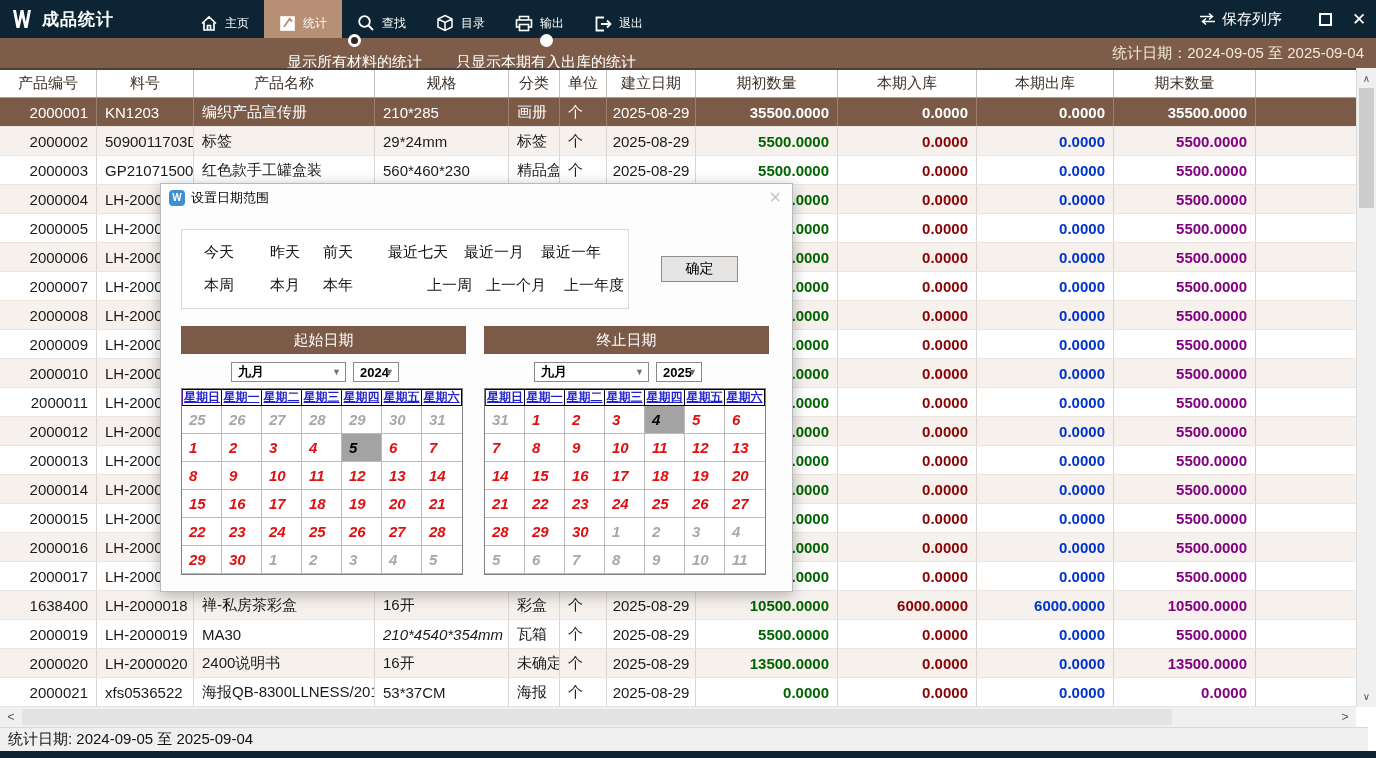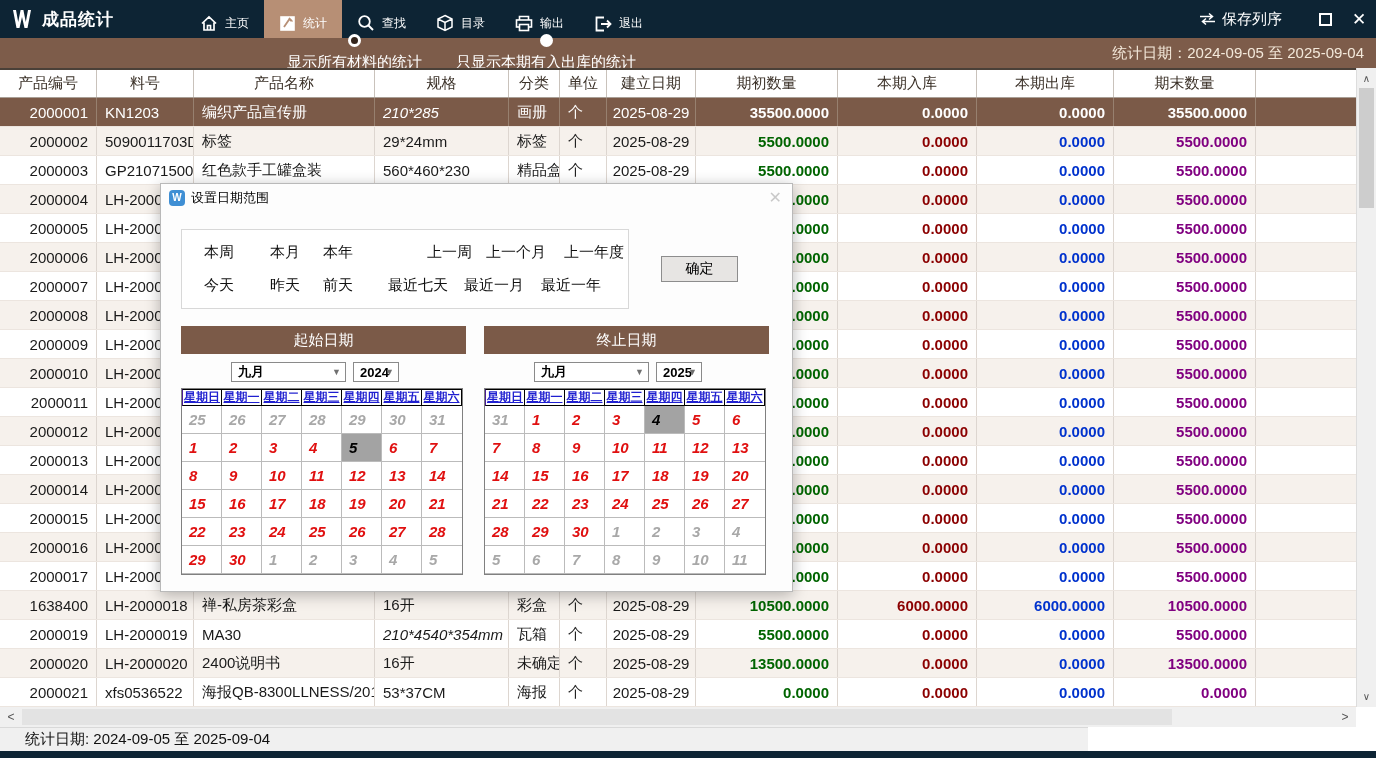--- a/index.html
+++ b/index.html
@@ -63,22 +63,22 @@
     justify-content:center; color:#555; font-size:10px; cursor:pointer; }
   .vscroll .arr.up { top:2px; } .vscroll .arr.dn { bottom:2px; }
   .vthumb { position:absolute; left:2px; top:20px; width:15px; height:120px; background:#cdcdcd; }
   .hscroll { position:absolute; left:0; top:707px; width:1356px; height:20px; background:#f0f0f0; }
   .hscroll .arr { position:absolute; top:0; height:20px; width:18px; display:flex; align-items:center;
     justify-content:center; color:#555; font-size:12px; cursor:pointer; }
   .hscroll .arr.lt { left:2px; } .hscroll .arr.rt { right:2px; }
   .hthumb { position:absolute; left:22px; top:2px; height:16px; width:1150px; background:#e3e3e3; }
 
   
-  .statusbar { position:absolute; left:0; top:727px; width:1088px; height:24px; background:#f0f0f0;
-    border-top:1px solid #d9d9d9; display:flex; align-items:center; padding-left:25px;
+  .statusbar { position:absolute; left:0; top:727px; width:1368px; height:24px; background:#f0f0f0;
+    border-top:1px solid #d9d9d9; display:flex; align-items:center; padding-left:8px;
     font-size:15px; color:#111; }
   .bottomstrip { position:absolute; left:0; top:751px; width:1376px; height:7px; background:#0d2434; }
 
   
   .dialog { position:absolute; left:160px; top:183px; width:633px; height:409px; background:#fdfdfd;
     border:1px solid #b9b9b9; box-shadow:0 3px 14px rgba(0,0,0,.28); z-index:10; }
   .dlg-title { position:absolute; left:0; top:0; width:100%; height:27px; display:flex; align-items:center;
     padding:0 8px; font-size:13px; color:#000; }
   .dlg-logo { width:16px; height:16px; border-radius:4px; background:#3f8fd4; color:#fff; font-size:10px;
     font-weight:bold; display:flex; align-items:center; justify-content:center; margin-right:6px; }
@@ -232,21 +232,21 @@
       <div class="th" style="width: 139px;">本期入库</div>
       <div class="th" style="width: 137px;">本期出库</div>
       <div class="th" style="width: 142px;">期末数量</div>
       <div class="th" style="flex: 1 1 0%; border-right: none;"></div>
     </div>
   <div class="tbody">
       <div class="trow selected">
         <div class="td al-r" style="width: 97px;">2000001</div>
         <div class="td" style="width: 97px;">KN1203</div>
         <div class="td" style="width: 181px;">编织产品宣传册</div>
-        <div class="td" style="width: 134px; font-style: italic;">210*285</div>
+        <div class="td" style="width: 134px;">210*285</div>
         <div class="td" style="width: 51px;">画册</div>
         <div class="td" style="width: 47px;">个</div>
         <div class="td al-c" style="width: 89px;">2025-08-29</div>
         <div class="td al-r num c-open" style="width: 142px;">35500.0000</div>
         <div class="td al-r num c-in" style="width: 139px;">0.0000</div>
         <div class="td al-r num c-out" style="width: 137px;">0.0000</div>
         <div class="td al-r num c-close" style="width: 142px;">35500.0000</div>
         <div class="td filler"></div>
       </div>
       <div class="trow stripe">
@@ -547,35 +547,35 @@
   </div>
   <div class="bottomstrip"></div>
 
   <div class="dialog">
     <div class="dlg-title">
       <span class="dlg-logo">W</span>
       <span>设置日期范围</span>
       <span class="dlg-close">✕</span>
     </div>
     <div class="quick-box">
+      <div class="quick-row qr1">
+          <span class="qi">今天</span>
+          <span class="qi">昨天</span>
+          <span class="qi">前天</span>
+          <span class="qi">最近七天</span>
+          <span class="qi">最近一月</span>
+          <span class="qi">最近一年</span>
+        </div>
       <div class="quick-row qr2">
           <span class="qi">本周</span>
           <span class="qi">本月</span>
           <span class="qi">本年</span>
           <span class="qi">上一周</span>
           <span class="qi">上一个月</span>
           <span class="qi">上一年度</span>
-        </div>
-      <div class="quick-row qr1">
-          <span class="qi">今天</span>
-          <span class="qi">昨天</span>
-          <span class="qi">前天</span>
-          <span class="qi">最近七天</span>
-          <span class="qi">最近一月</span>
-          <span class="qi">最近一年</span>
         </div>
     </div>
     <div class="ok-btn">确定</div>
     <div class="cal start">
         <div class="cal-head">起始日期</div>
         <div class="cal-dd-row">
           <div class="dd month">九月<span class="dd-arrow">▼</span></div>
           <div class="dd year">2024<span class="dd-arrow">▼</span></div>
         </div>
         <div class="cal-grid">

